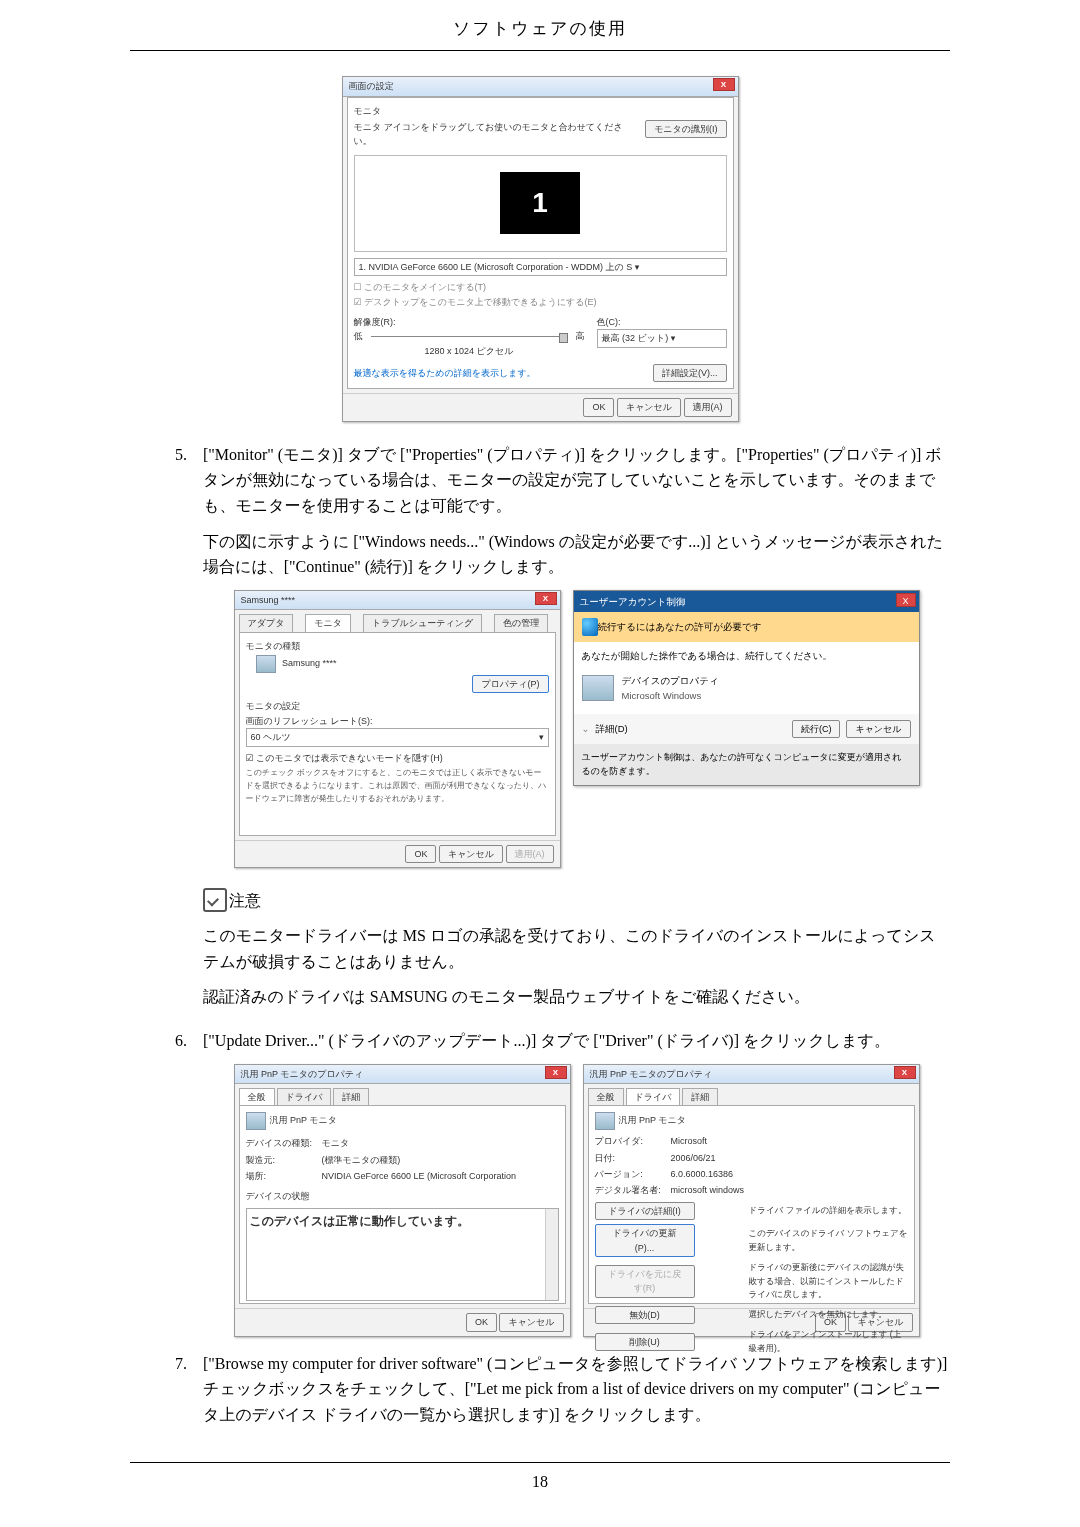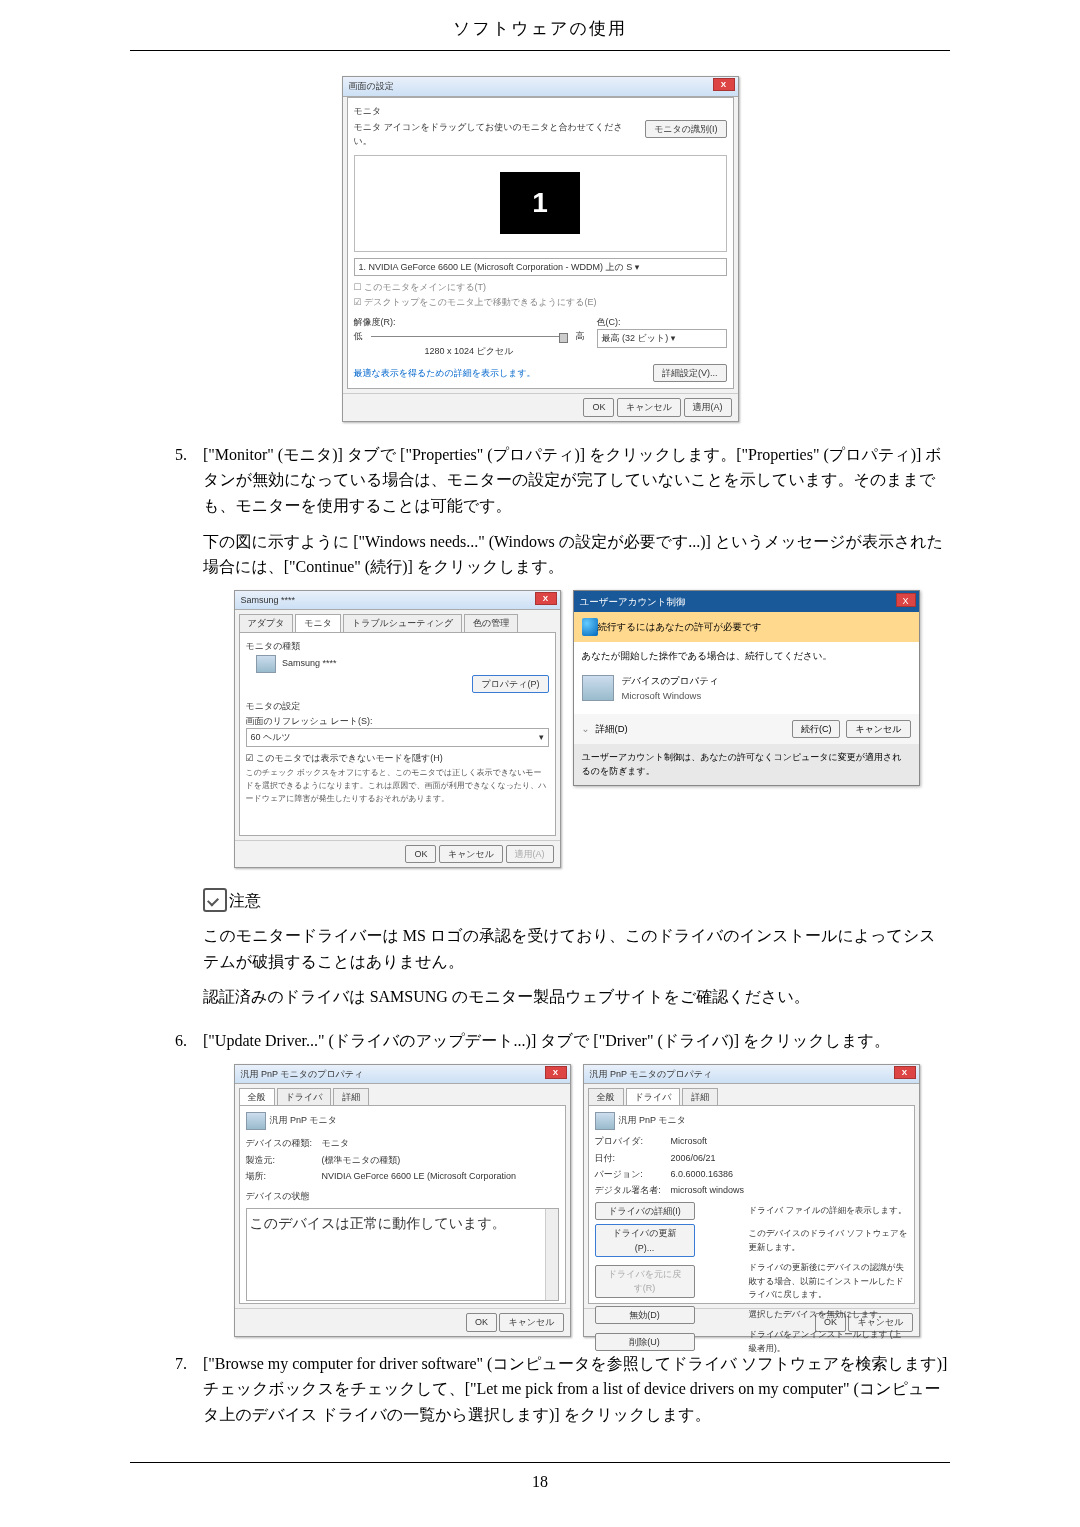--- a/index.html
+++ b/index.html
@@ -45,21 +45,21 @@
     border-bottom: 1px solid #aaa;
     font-size: 9px;
     position: relative;
   }
   .dlg-title .close {
     position: absolute; right: 3px; top: 1px;
     background: #d44; color: #fff; width: 20px; height: 11px;
     text-align: center; font-weight: bold; font-size: 8px;
     border: 1px solid #a33;
   }
-  .tabset { display: flex; padding: 4px 4px 0; gap: 2px; }
+  .tabset { display: flex; padding: 4px 4px 0; gap: 12px; }
   .tab { background: #fff; border: 1px solid #aaa; border-bottom: none; padding: 1px 8px; font-size: 9px; }
   .tab.inactive { background: #eee; }
   .panel { background: #fff; margin: 0 4px 4px; border: 1px solid #aaa; padding: 6px; }
   .btn {
     display: inline-block; background: #f3f3f3; border: 1px solid #888;
     padding: 1px 8px; font-size: 9px; border-radius: 2px;
   }
   .slider { border-top: 1px solid #888; height: 1px; position: relative; margin: 4px 40px; }
   .slider .thumb { position: absolute; top: -4px; right: 0; width: 7px; height: 8px; background: #ccc; border: 1px solid #777; }
   .monitor-box {
@@ -125,21 +125,21 @@
   
   .prop-dlg { width: 335px; display: inline-block; vertical-align: top; margin: 0 4px; }
   .prop-tabs { display: flex; padding: 4px 4px 0; gap: 2px; }
   .prop-body { background: #fff; margin: 0 4px 4px; border: 1px solid #aaa; padding: 6px; height: 185px; position: relative; }
   .prop-row { display: flex; gap: 6px; margin: 2px 0; font-size: 9px; }
   .prop-row .lbl { width: 70px; color: #333; }
   .prop-btn-row { display: flex; gap: 6px; margin: 4px 0; align-items: center; }
   .prop-btn-row .btn { width: 82px; text-align: center; }
   .prop-btn-row .desc { font-size: 8.5px; flex: 1; margin-left: 48px; }
   .mon-ico { width: 18px; height: 16px; background: linear-gradient(#cde,#9bc); border: 1px solid #89a; display: inline-block; vertical-align: middle; margin-right: 4px; }
-  .textarea { border: 1px solid #aaa; height: 85px; margin-top: 4px; padding: 3px; font-size: 14px; position: relative; }
+  .textarea { border: 1px solid #aaa; height: 85px; margin-top: 4px; padding: 3px; font-size: 12px; position: relative; font-weight: bold; }
   .textarea .sb { position: absolute; right: 0; top: 0; bottom: 0; width: 12px; background: #eee; border-left: 1px solid #ccc; }
   .link-like { color: #0066cc; }
 </style>
 </head>
 <body>
 
 <div class="page">
   <div class="page-title">ソフトウェアの使用</div>
 
   <div class="figure">

